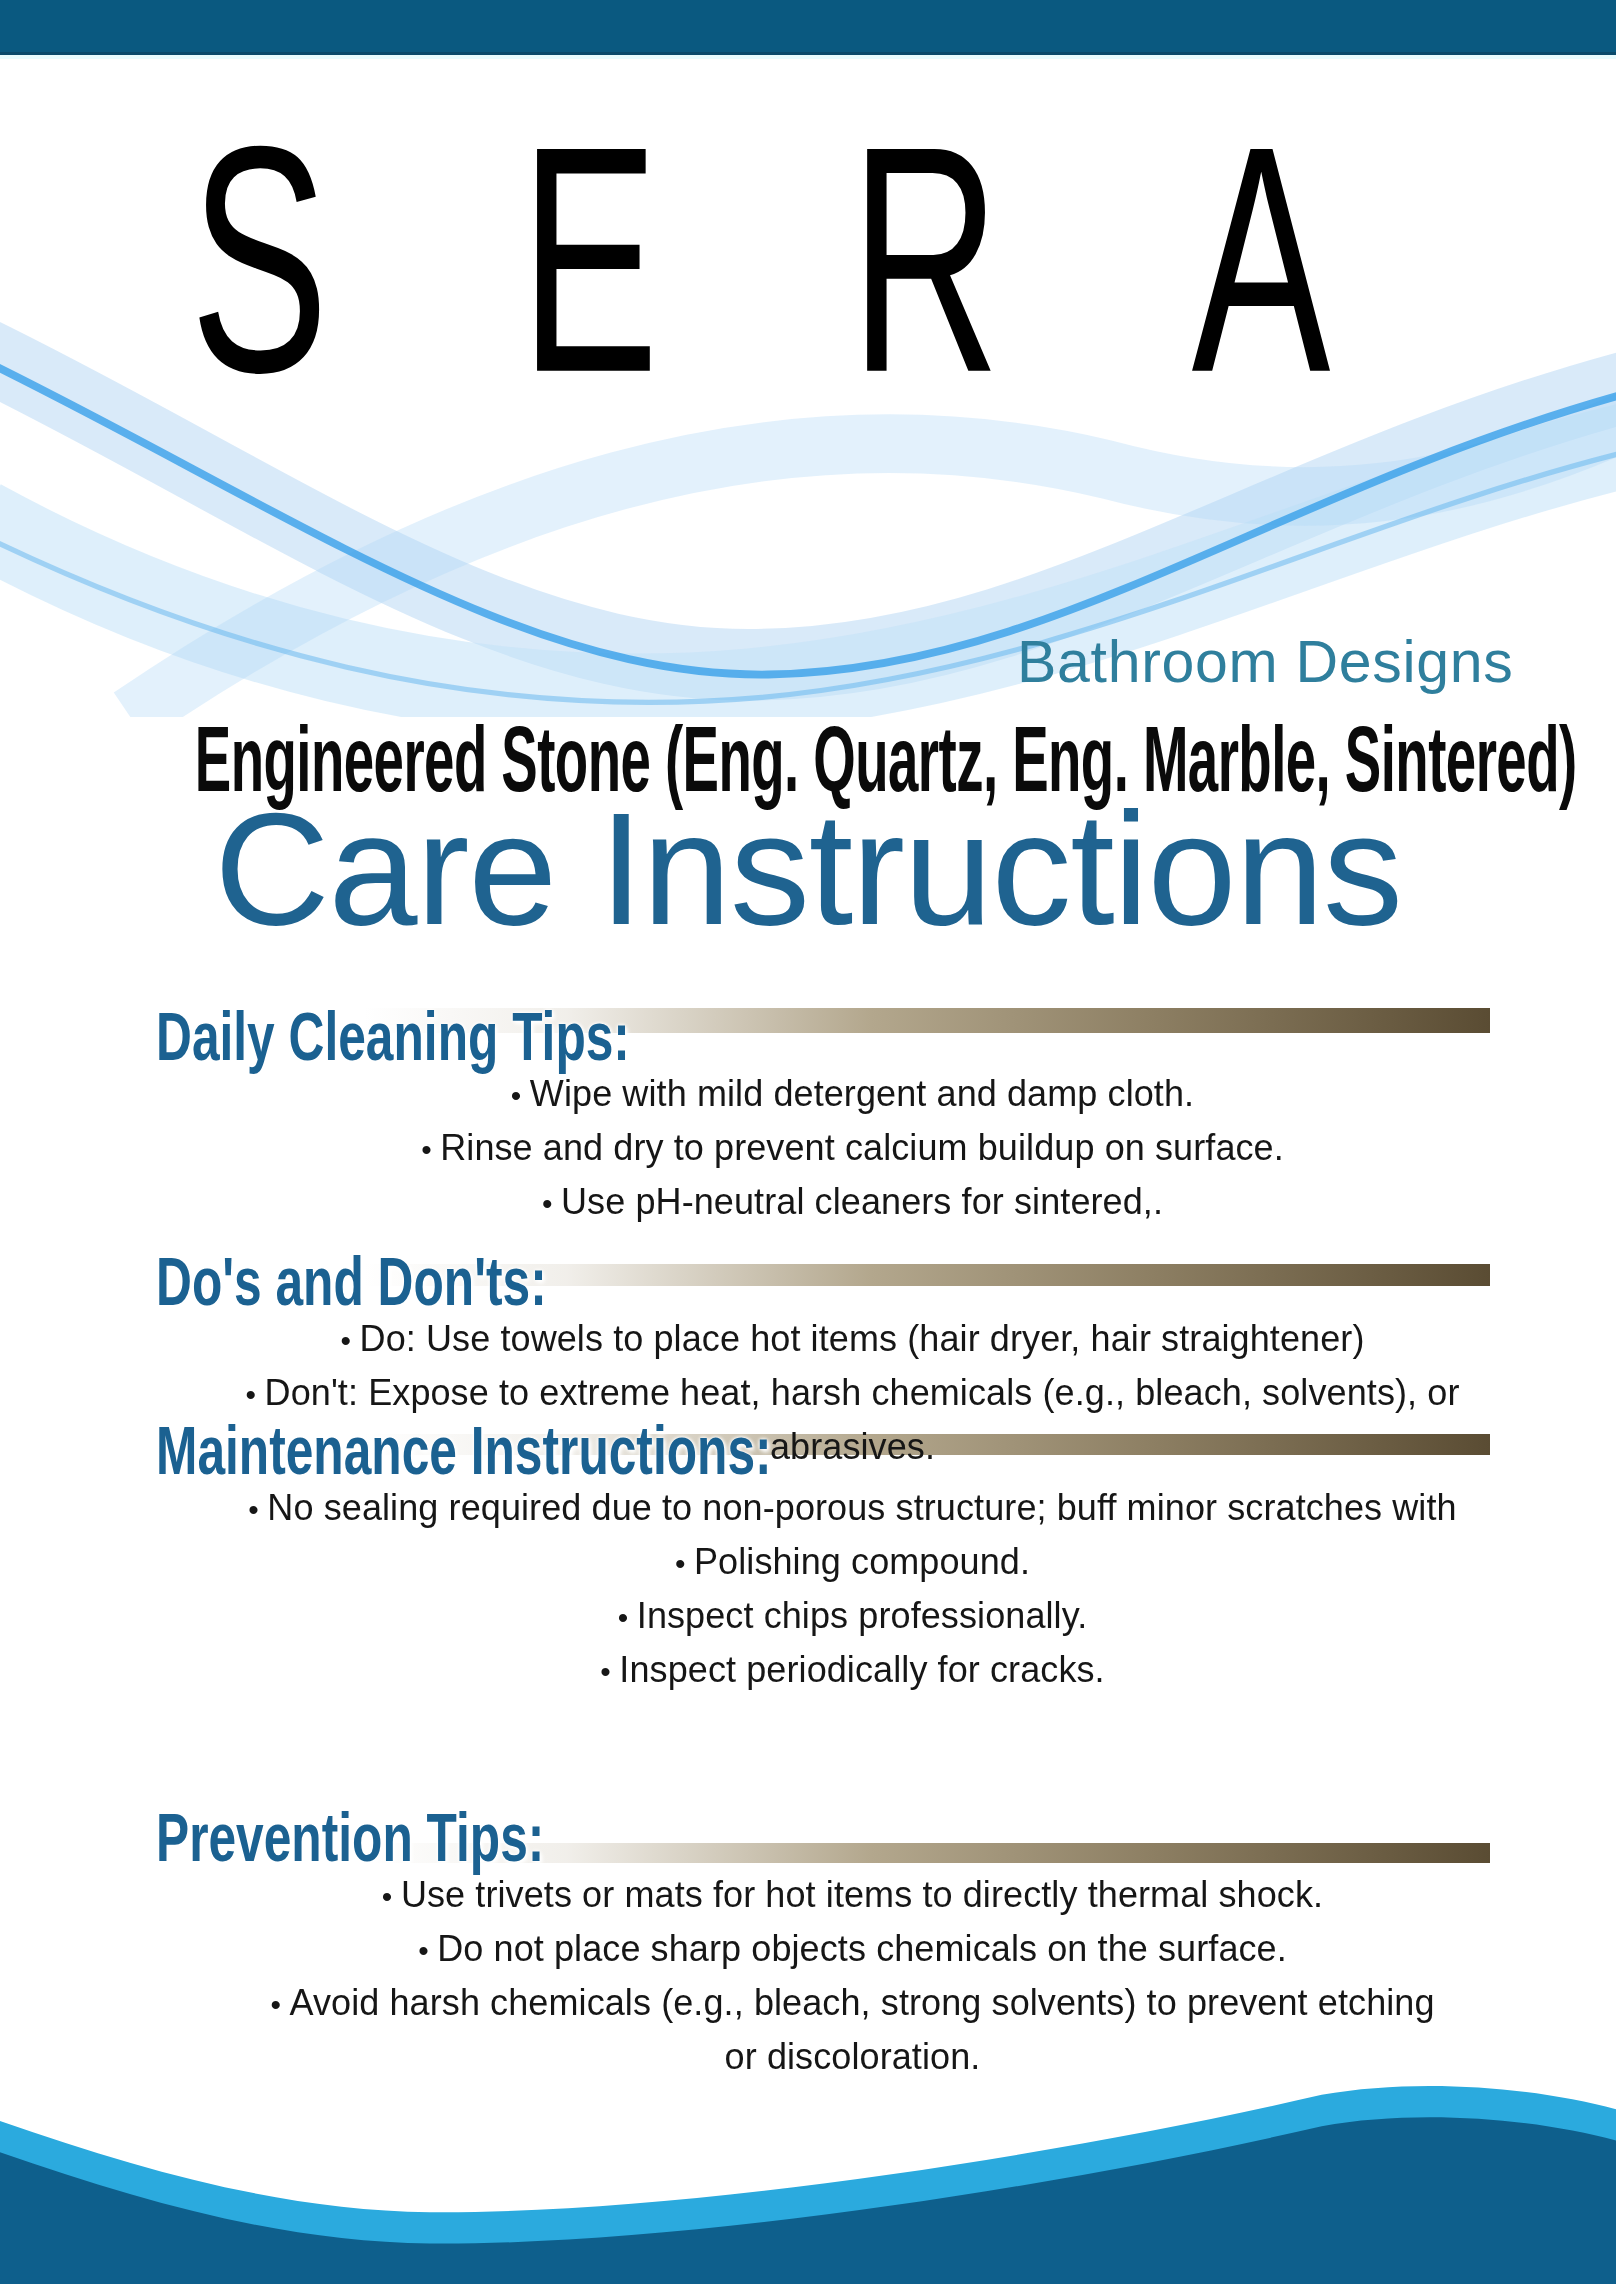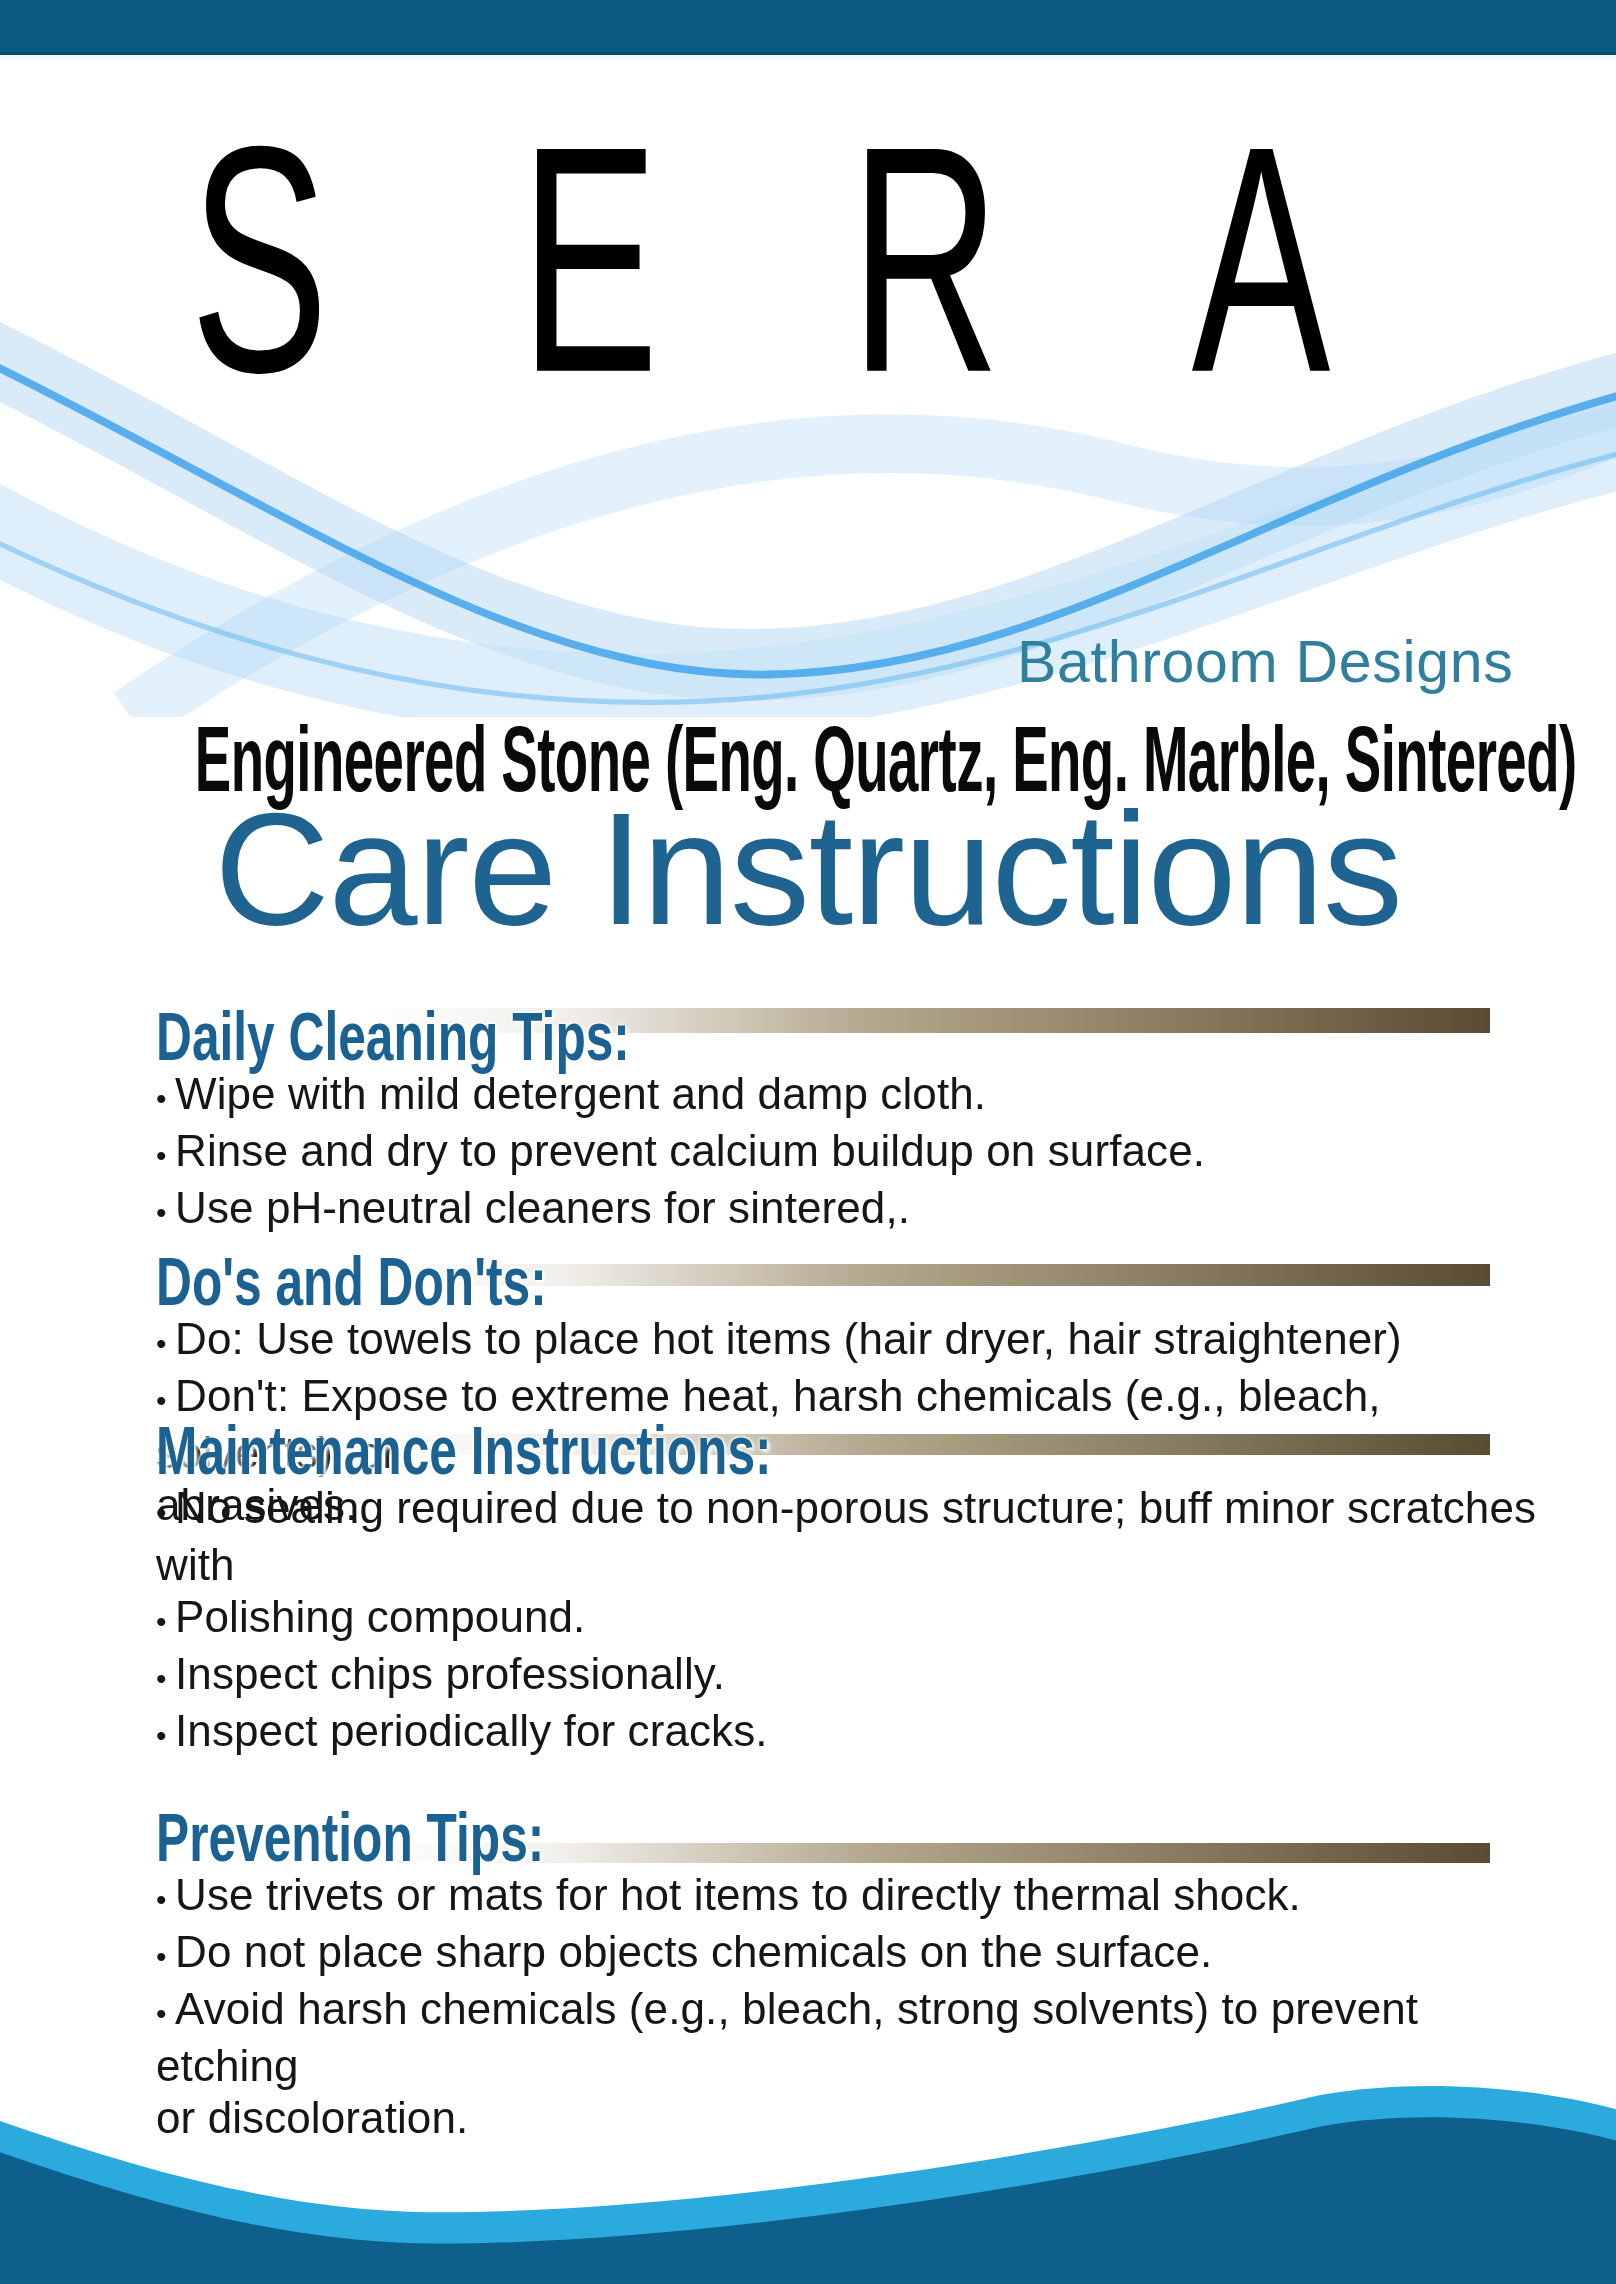--- a/index.html
+++ b/index.html
@@ -79,22 +79,22 @@
     color:var(--heading-blue,#1B6191);
     transform:scale(0.72,1);transform-origin:left top;
     white-space:nowrap;
     text-shadow:0 0 4.6px #fff,0 0 4.6px #fff,3.3px 3.3px 5.2px #fff;
   }
   .section ul{
     list-style:none;margin:-2.6px 0 0;padding:0;
     position:relative;z-index:2;
   }
   .section li{
-    font-size:44px;line-height:52px;letter-spacing:0.1px;
-    color:#161616;white-space:pre-line;
+    font-size:36px;line-height:52px;letter-spacing:0.1px;
+    color:#161616;white-space:pre-line;text-align:center;
   }
   .section li::before{content:"\2022  ";font-size:30px;}
   
   .footer-wave{
     position:absolute;left:0;bottom:0;width:1616px;height:225px;
     pointer-events:none;
   }
 </style>
 </head>
 <body>

